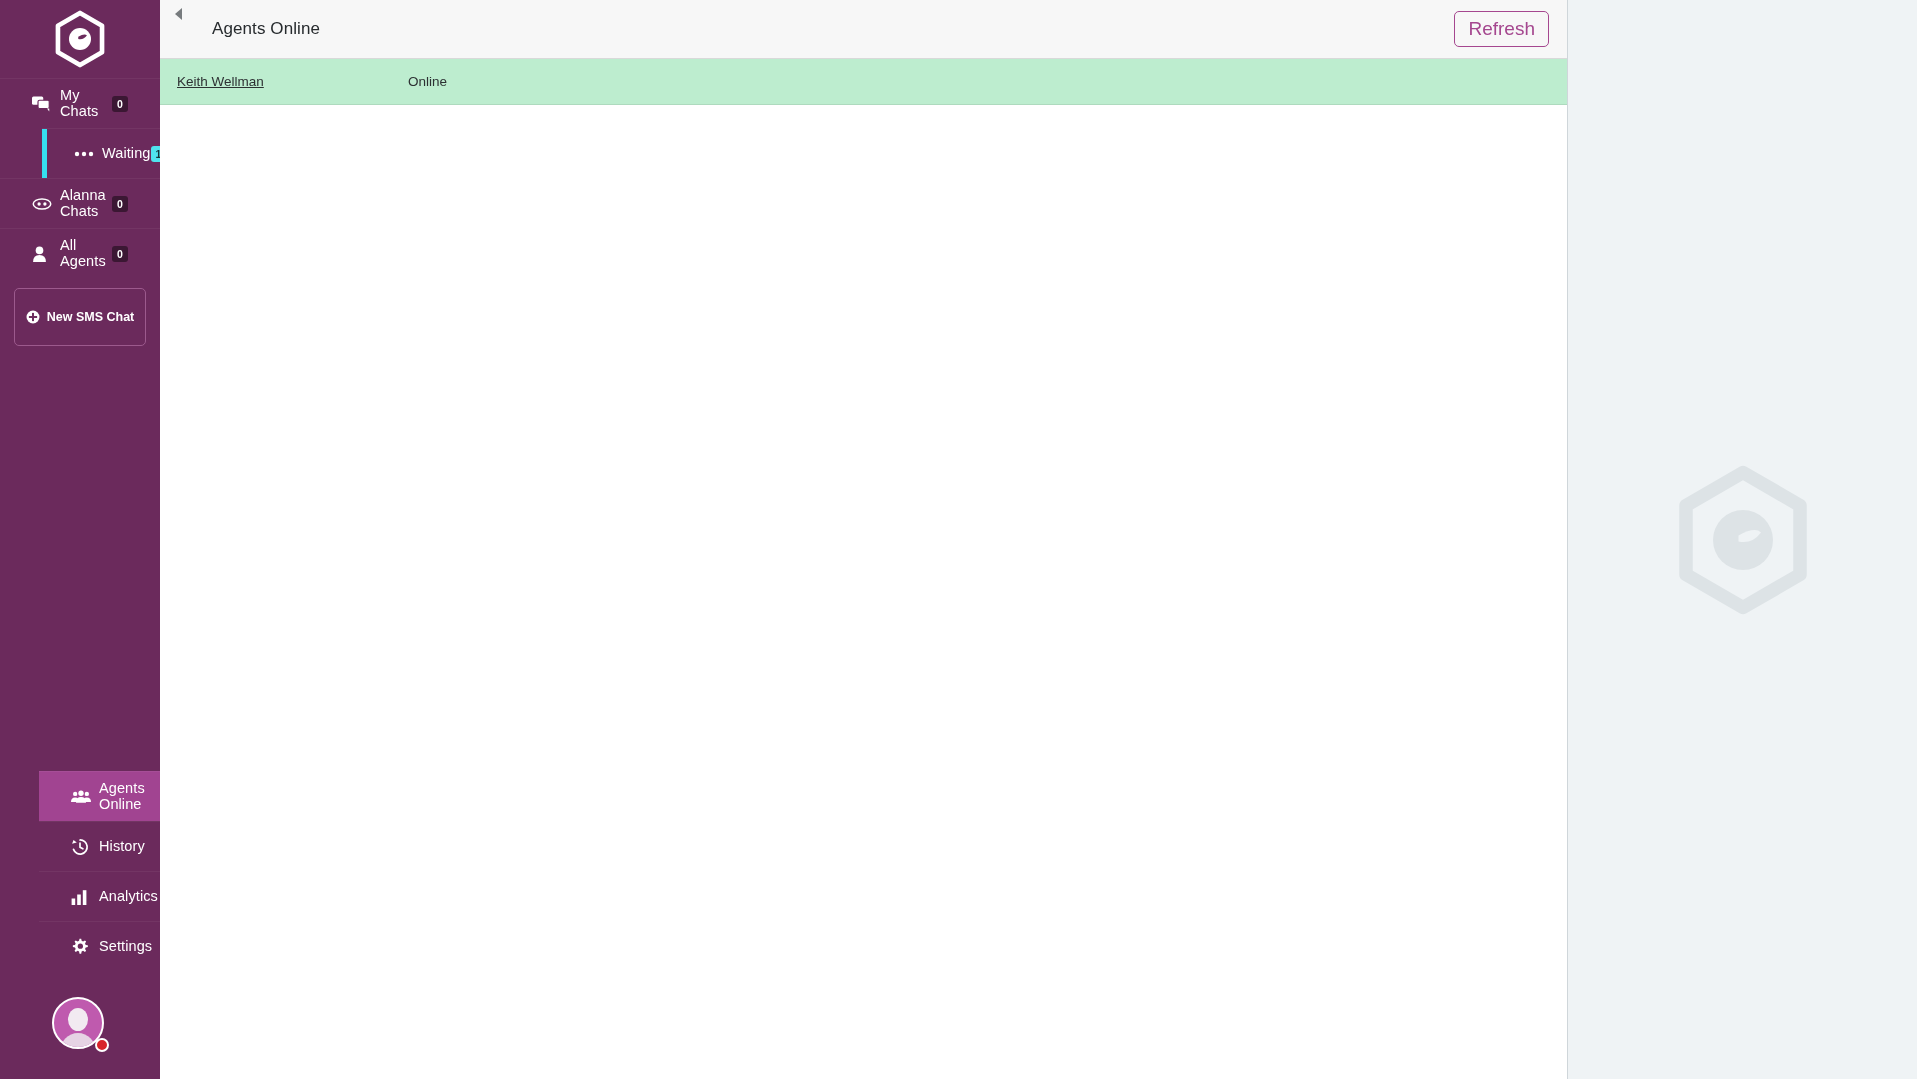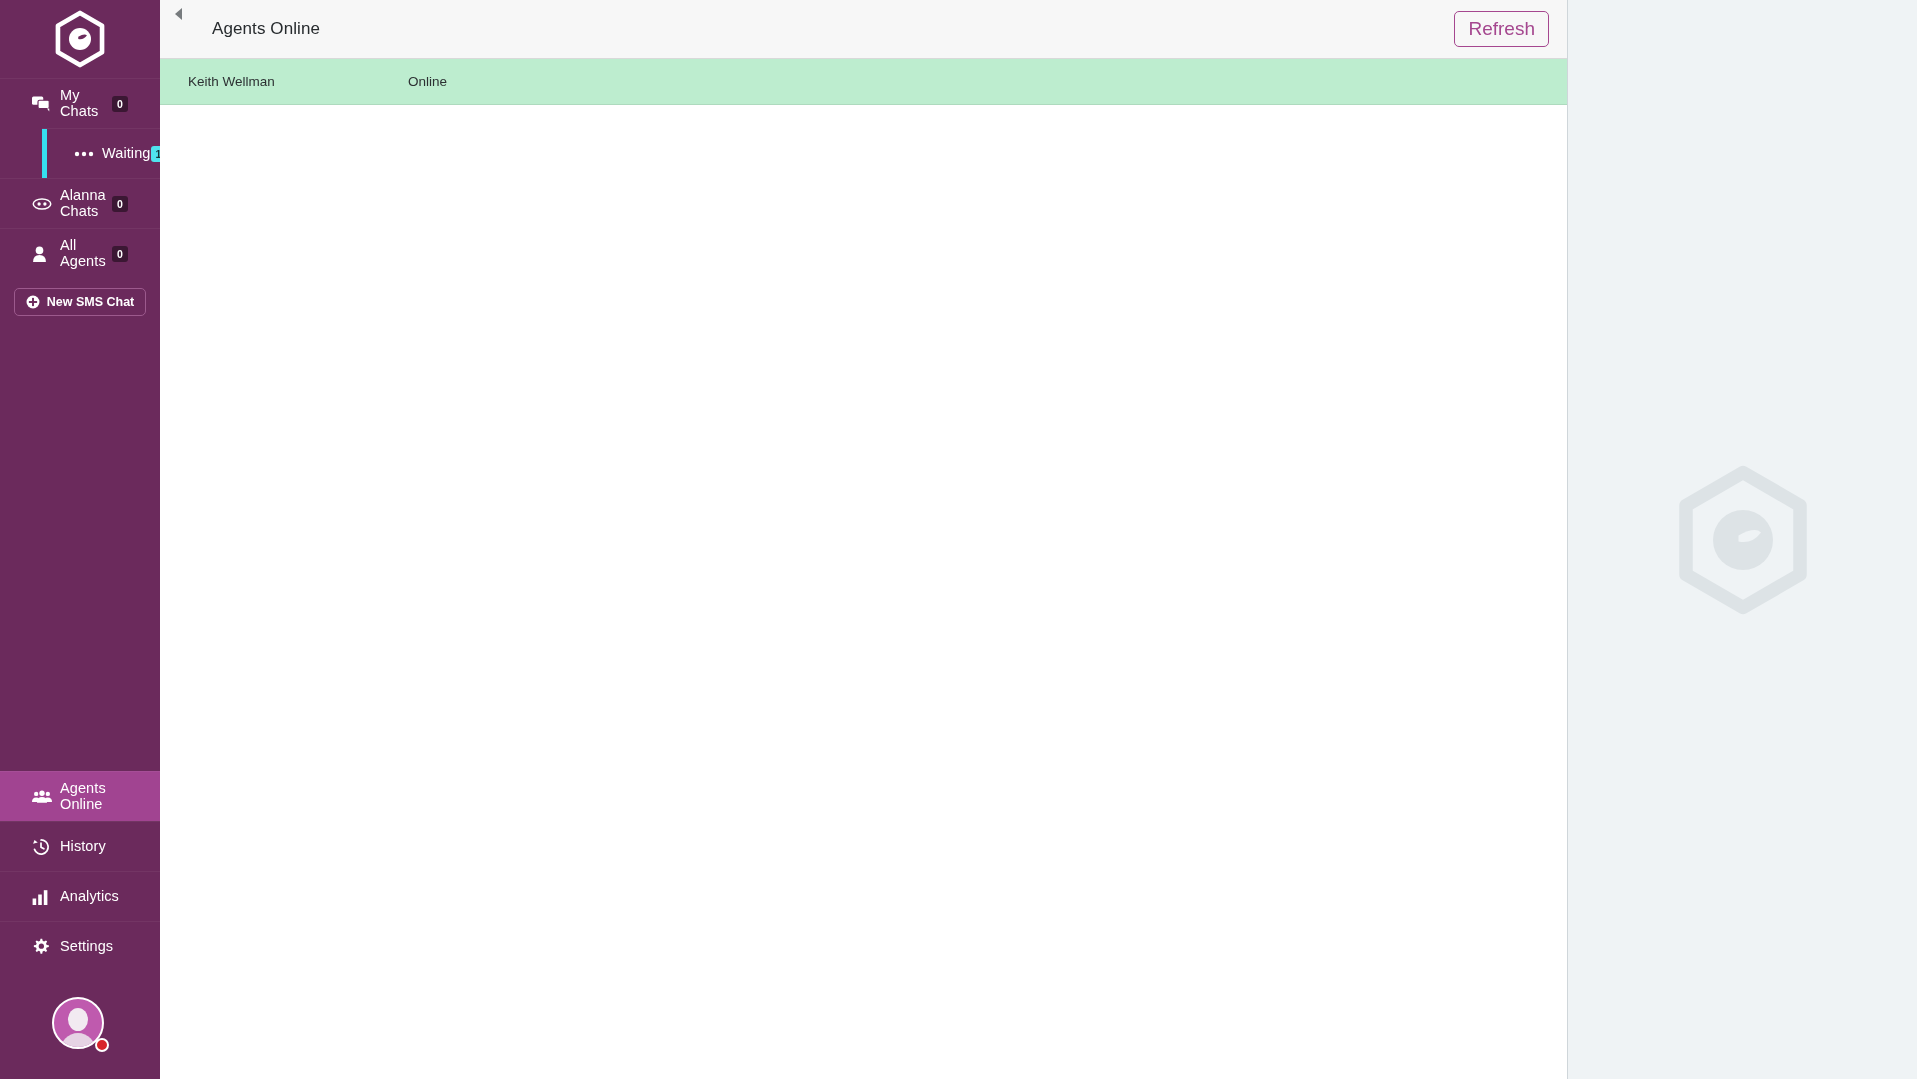--- a/index.html
+++ b/index.html
@@ -67,29 +67,29 @@
 
   .sms-wrap { padding: 10px 14px 10px 14px; }
   .sms-btn {
     width: 100%;
     display: flex; align-items: center; justify-content: center; gap: 7px;
     background: transparent;
     border: 1px solid #9c5a8d;
     border-radius: 5px;
     color: #ffffff;
     font-size: 12.5px; font-weight: 700;
-    padding: 6px 6px;
+    padding: 21px 6px;
     cursor: pointer;
     font-family: "Liberation Sans", sans-serif;
   }
   .sms-btn svg { display:block; }
 
   .nav-spacer { flex: 1 1 auto; }
 
-  .nav-bottom { flex: 0 0 auto; }
+  .nav-bottom { flex: 0 0 auto; margin-left: 39px; }
   .nav-bottom .nav-item { min-height: 40px; }
 
   .avatar-wrap {
     flex: 0 0 auto;
     height: 108px;
     display: flex; align-items: center; justify-content: center;
   }
   .avatar {
     position: relative;
     width: 52px; height: 52px;
@@ -171,21 +171,21 @@
   }
 
   .agent-row {
     display: flex; align-items: center;
     height: 46px;
     font-size: 13.5px;
     color: #2d3133;
     border-bottom: 1px solid rgba(0,0,0,0.08);
     cursor: pointer;
   }
-  .agent-row .name { width: 248px; padding-left: 28px; }
+  .agent-row .name { width: 248px; padding-left: 17px; text-decoration: underline; }
   .agent-row .status { padding-left: 0; }
   .agent-row.online { background: #bdedcf; }
   .agent-row.away { background: #eed3d0; }
 
   .table-rest { flex: 1 1 auto; background: #ffffff; }
 
   
   .right {
     flex: 1 1 auto; height: 1079px;
     background: #eff3f5;

